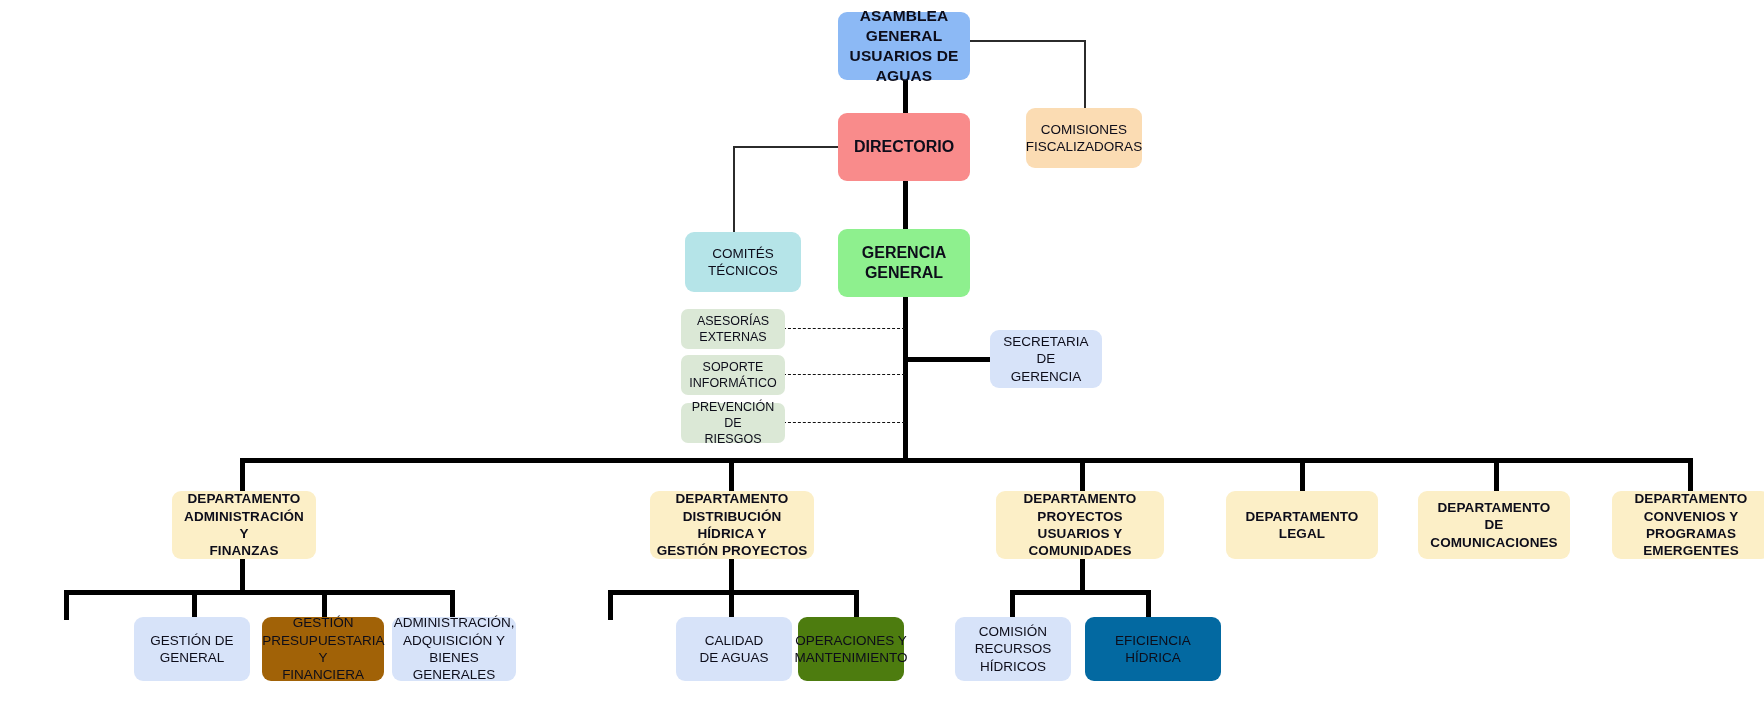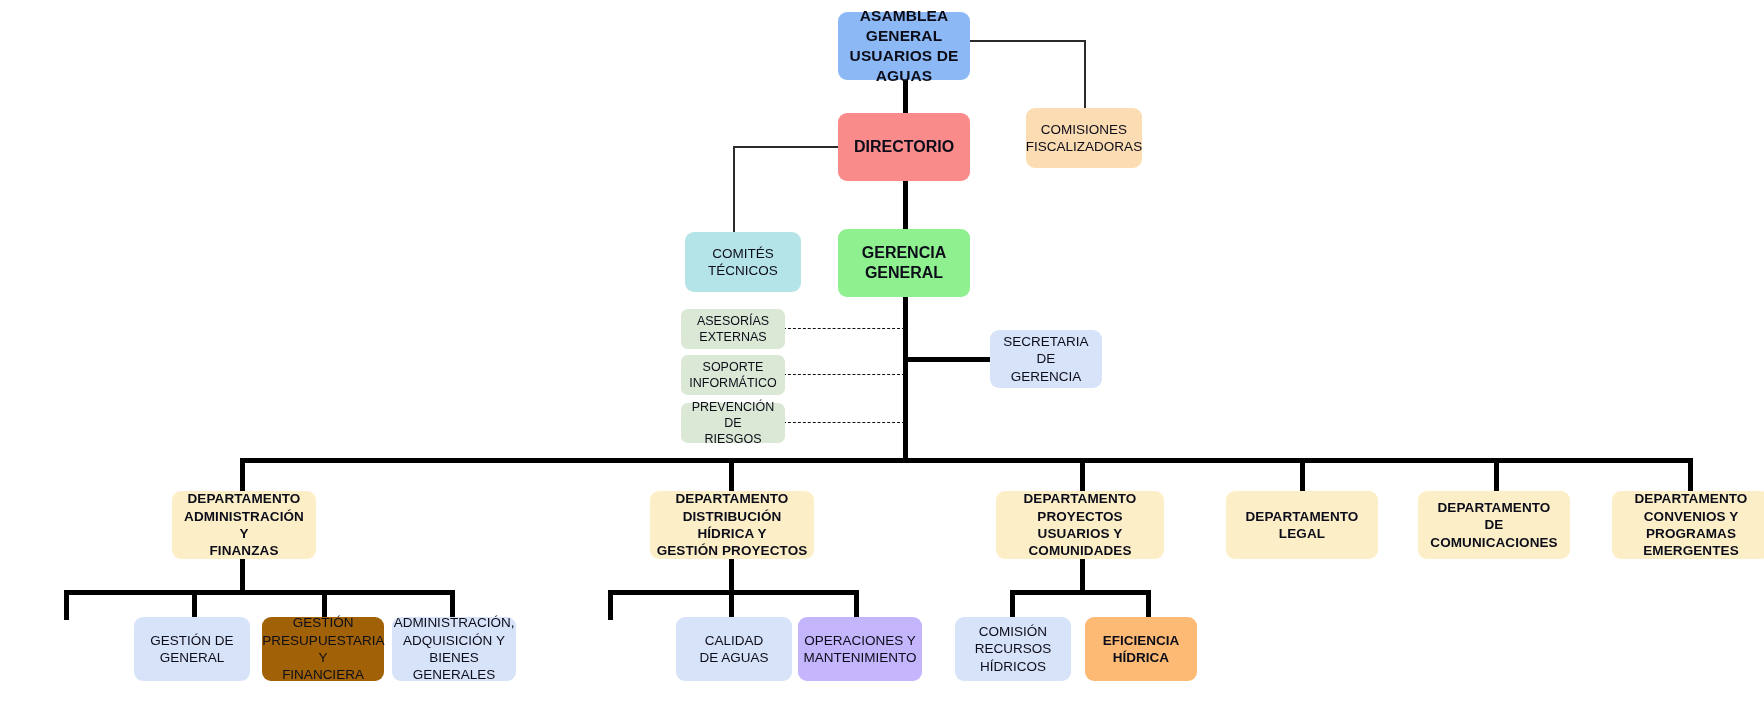--- a/index.html
+++ b/index.html
@@ -180,23 +180,23 @@
 FINANCIERA</div>
 
   <div class="node lvl-leaf" style="left:392px; top:617px; width:124px; height:64px; background:#d7e3f9;">ADMINISTRACIÓN,
 ADQUISICIÓN Y
 BIENES GENERALES</div>
 
 
   <div class="node lvl-leaf" style="left:676px; top:617px; width:116px; height:64px; background:#d7e3f9;">CALIDAD
 DE AGUAS</div>
 
-  <div class="node lvl-leaf" style="left:798px; top:617px; width:124px; height:64px; background:#c4b5fd;">OPERACIONES Y
+  <div class="node lvl-leaf" style="left:798px; top:617px; width:106px; height:64px; background:#4d7c0f;">OPERACIONES Y
 MANTENIMIENTO</div>
 
   <div class="node lvl-leaf" style="left:955px; top:617px; width:116px; height:64px; background:#d7e3f9;">COMISIÓN
 RECURSOS
 HÍDRICOS</div>
 
-  <div class="node lvl-leaf" style="left:1085px; top:617px; width:112px; height:64px; background:#fdba74;font-weight:bold;">EFICIENCIA
+  <div class="node lvl-leaf" style="left:1085px; top:617px; width:136px; height:64px; background:#0369a1;">EFICIENCIA
 HÍDRICA</div>
 
 </div>
 
 </body></html>

